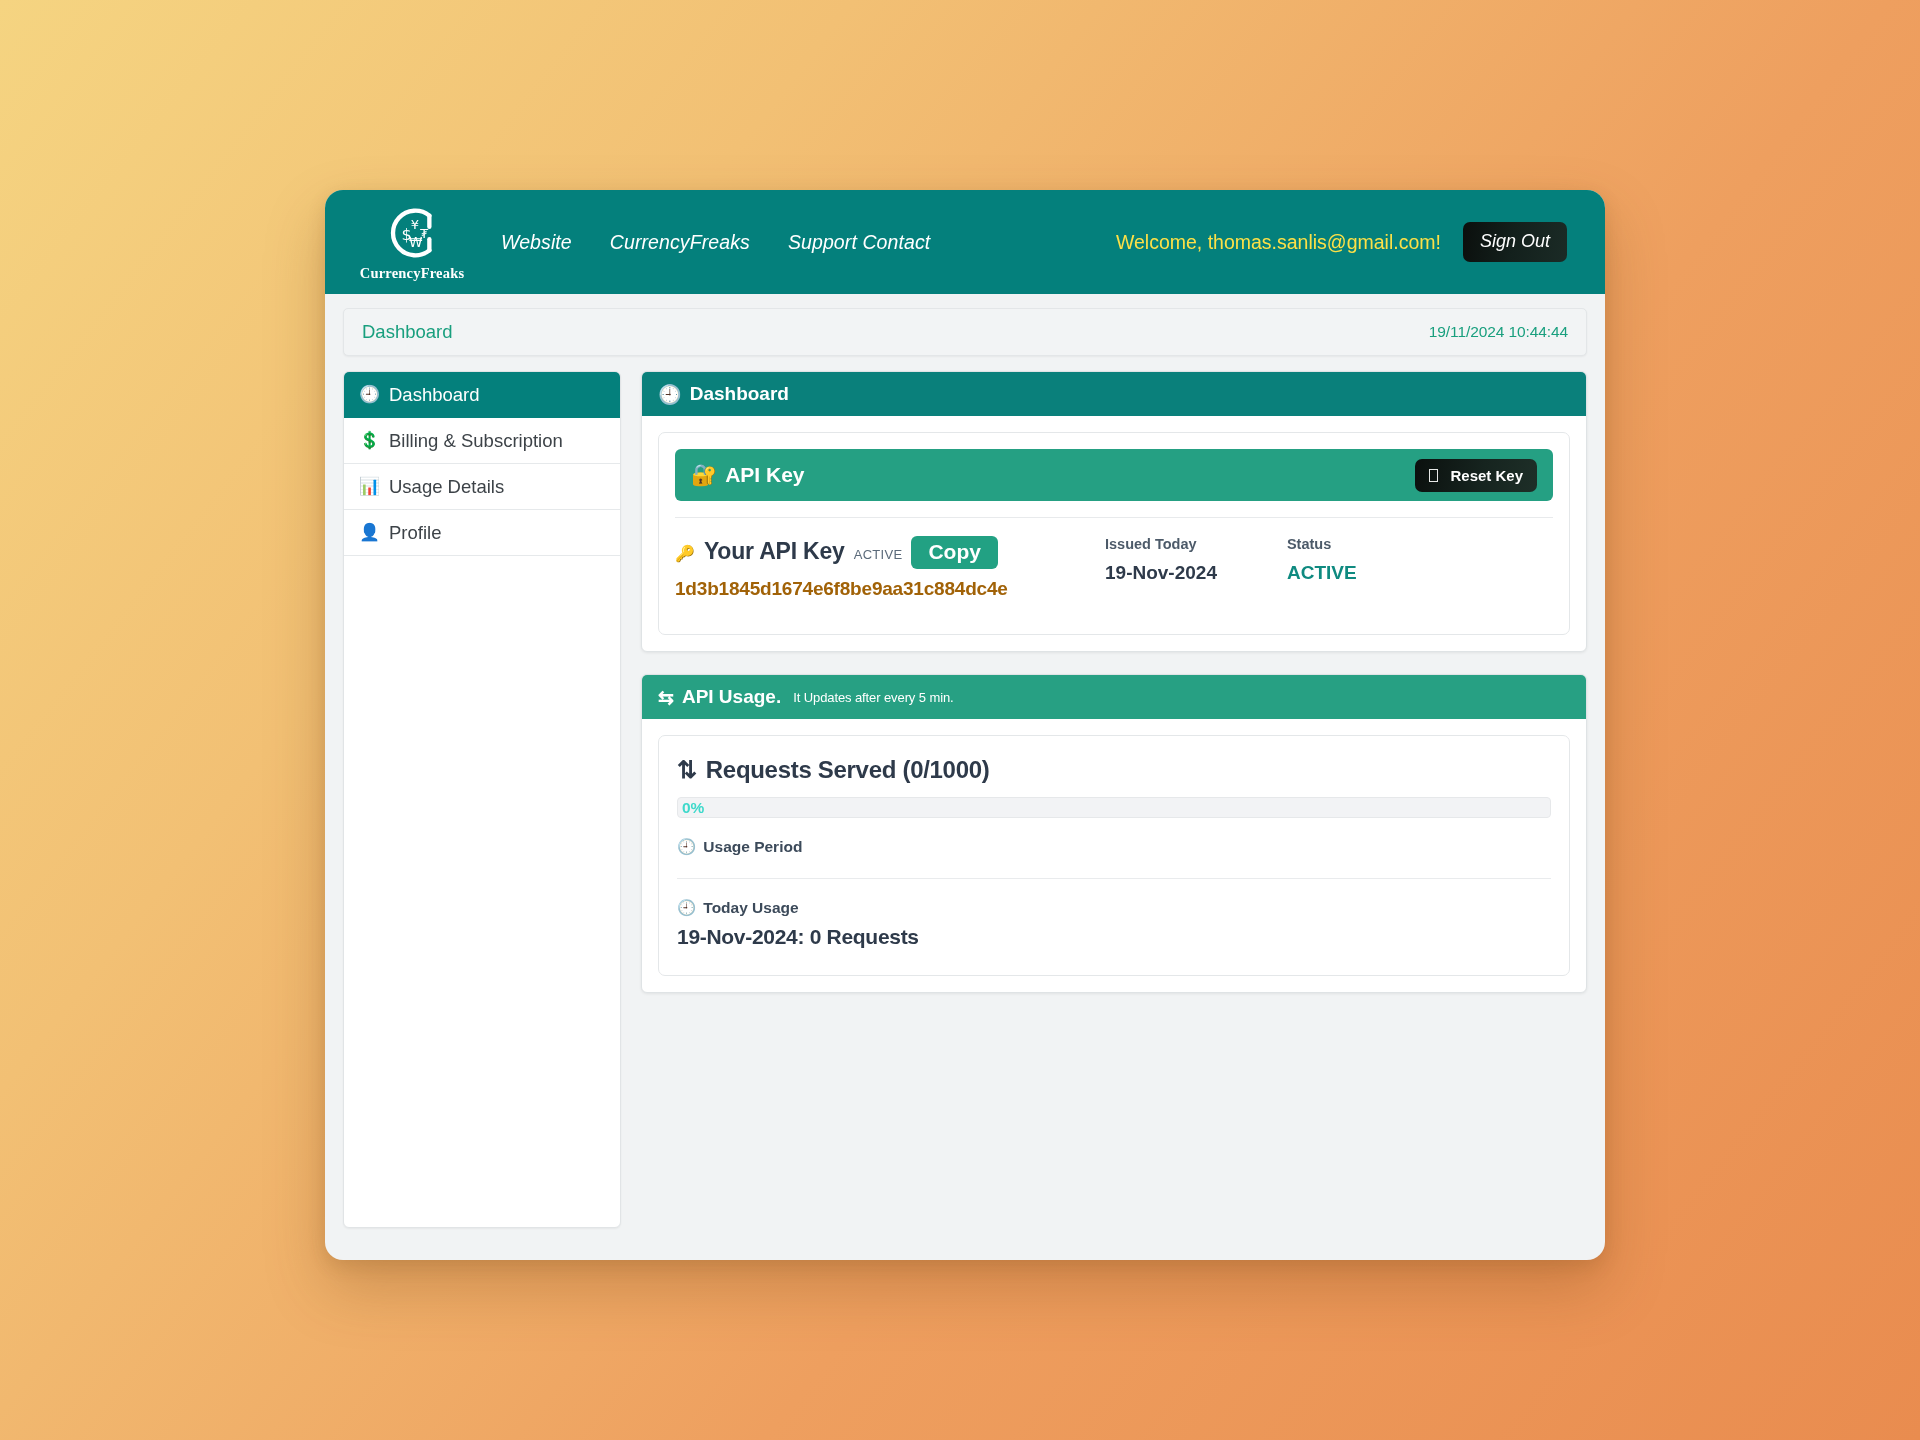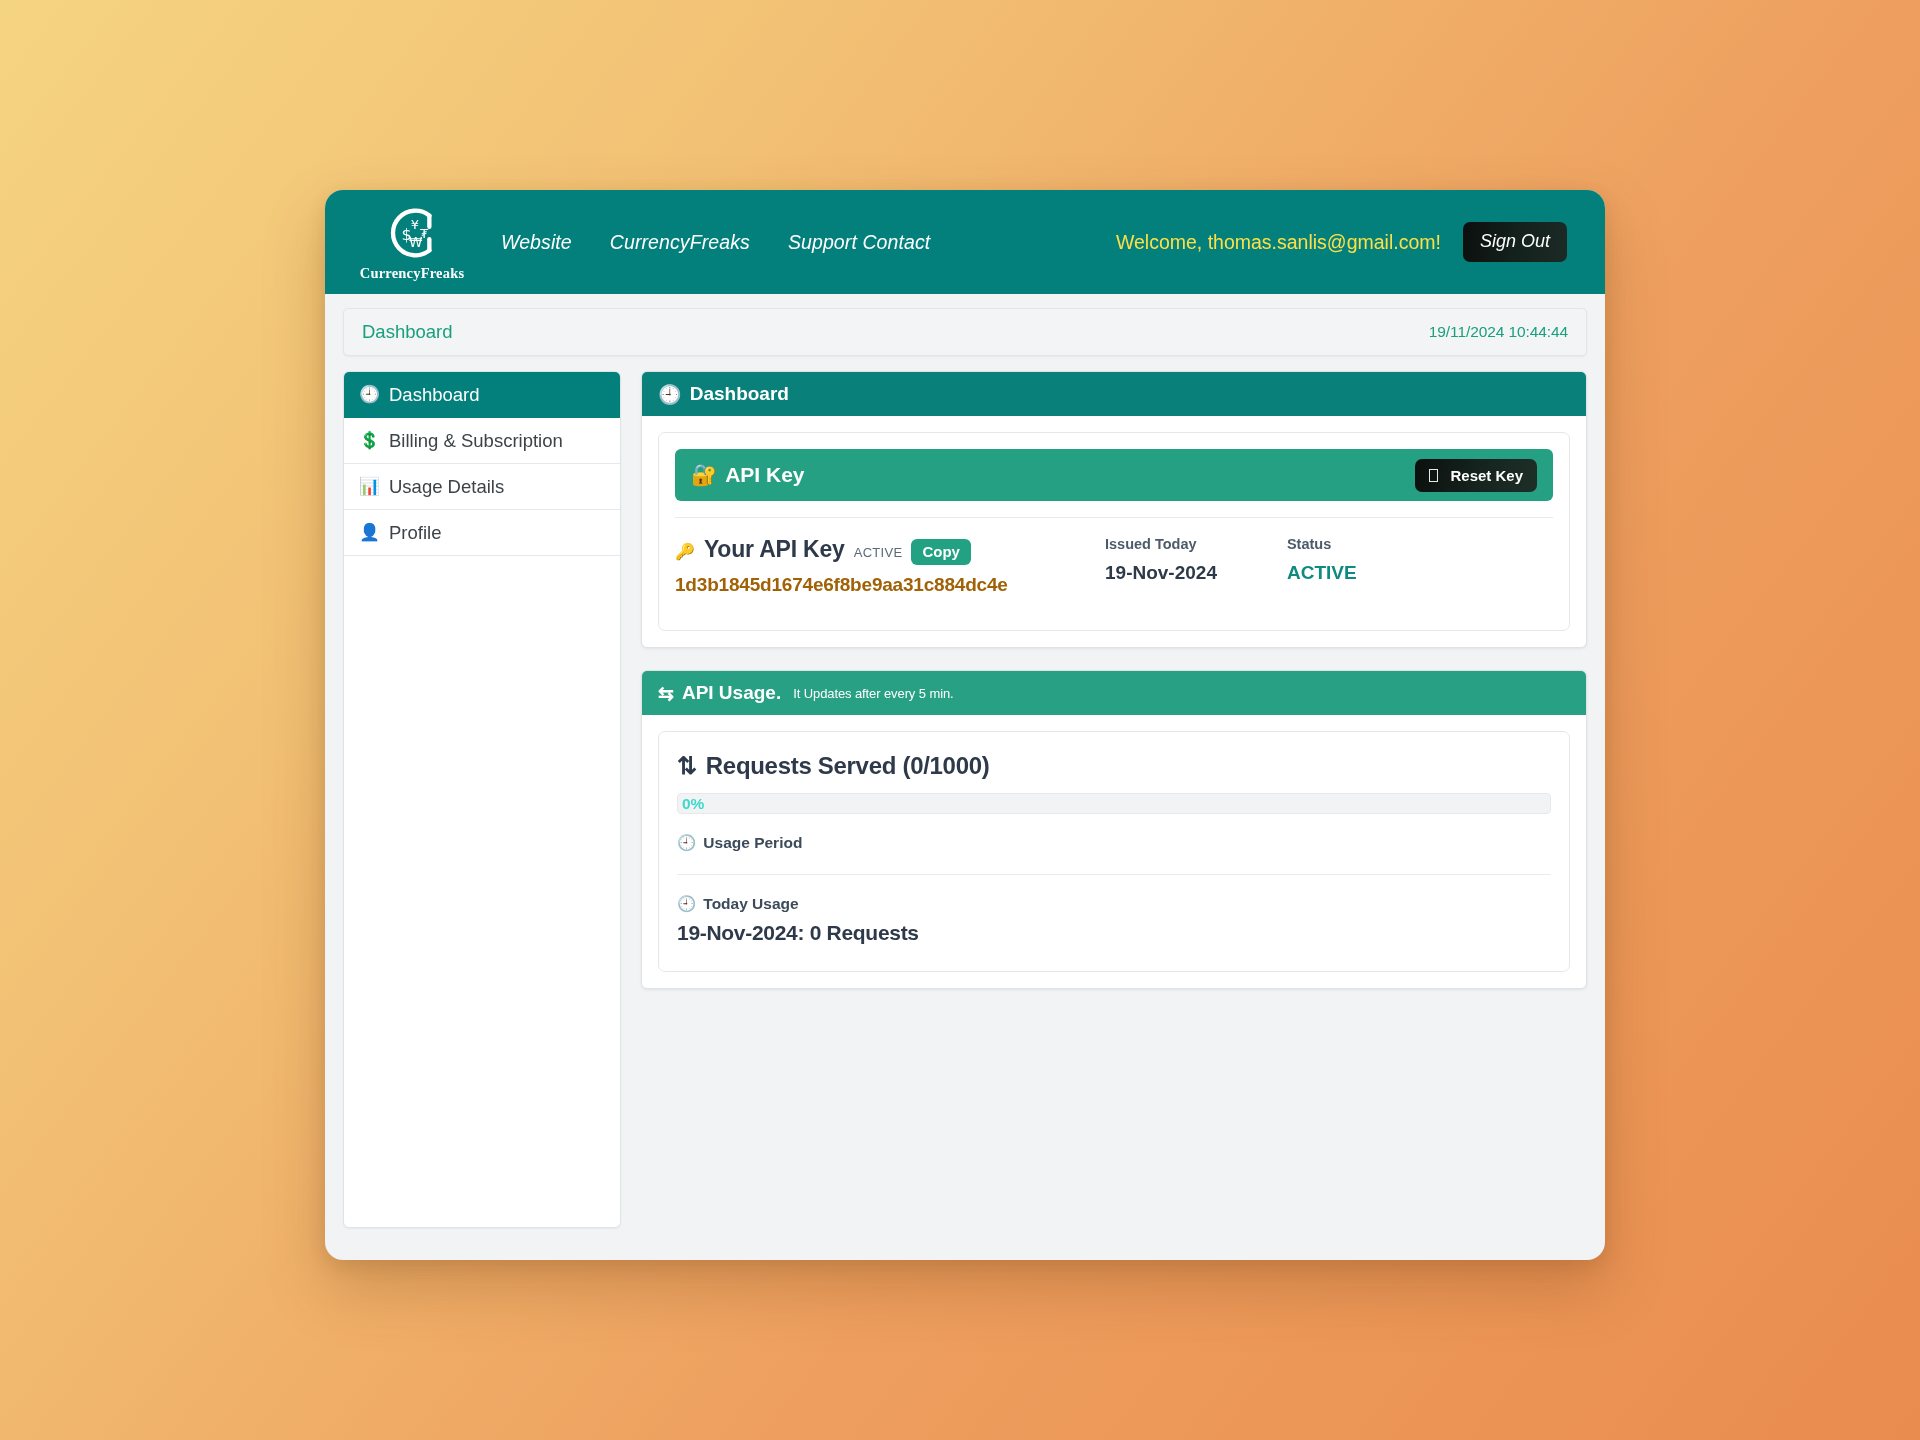--- a/index.html
+++ b/index.html
@@ -315,23 +315,23 @@
     color: #5b6a7a;
     letter-spacing: .3px;
   }
 
   #copy-button {
     background: #22a183;
     color: #ffffff;
     border: none;
     border-radius: 6px;
     font-family: "Liberation Sans", sans-serif;
-    font-size: 15px;
-    font-weight: bold;
-    padding: 4px 11px 5px;
+    font-size: 21px;
+    font-weight: bold;
+    padding: 4px 17px 5px;
     cursor: pointer;
   }
 
   #api-key-value {
     font-size: 19px;
     font-weight: bold;
     color: #a16207;
     letter-spacing: -.2px;
   }
 

